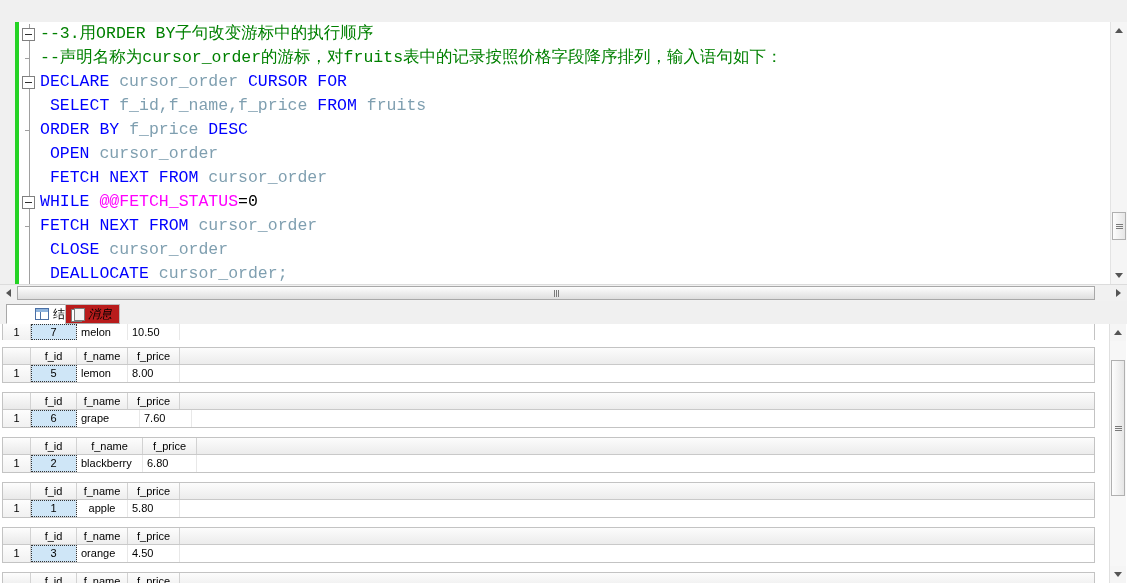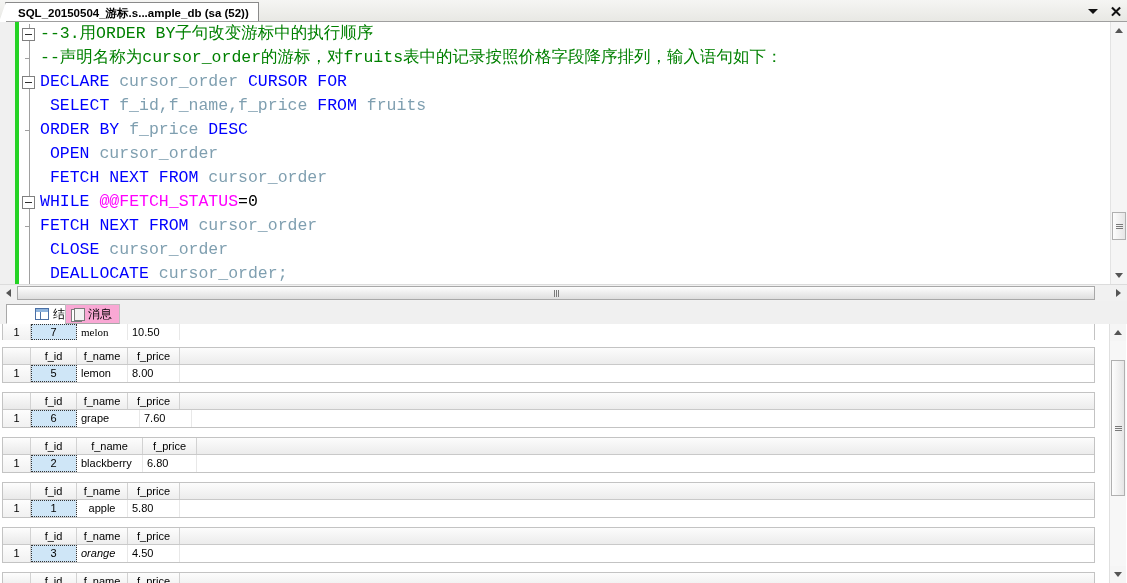--- a/index.html
+++ b/index.html
@@ -173,21 +173,21 @@
     padding: 0 7px 0 5px;
     font-size: 12px;
     box-sizing: border-box;
     border: 1px solid transparent;
   }
   .res-tab.active {
     background: #ffffff;
     border: 1px solid #a8a8a8;
     border-bottom: 1px solid #ffffff;
   }
-  .res-tab.inactive { background: #f9a8d4; border: 1px solid #bdbdbd; border-bottom-color:#a8a8a8; }
+  .res-tab.inactive { background: #b91c1c; border: 1px solid #bdbdbd; border-bottom-color:#a8a8a8;font-style:italic; }
   .ico-grid {
     width: 14px; height: 12px; box-sizing: border-box;
     border: 1px solid #4a6fa5; background: #fff; position: relative;
   }
   .ico-grid:before {
     content:""; position:absolute; left:0; top:0; right:0; height:3px; background:#8fb4dd;
   }
   .ico-grid:after {
     content:""; position:absolute; left:4px; top:3px; bottom:0; width:1px; background:#4a6fa5;
   }
@@ -256,33 +256,20 @@
     position: absolute; left: 2px; right: 32px; top: 0px; height: 16px;
     border-left: 1px solid #c3c3c3; border-right: 1px solid #c3c3c3;
     box-sizing: border-box; background: #fff;
   }
 </style>
 </head>
 <body>
 
 <div id="app">
 
-  <div class="tabstrip">
-    <div class="doctab">
-      <span class="doctab-text">SQL_20150504_游标.s...ample_db (sa (52))</span>
-    </div>
-    <div class="winbtns">
-      <div class="winbtn">
-        <span class="caret-dn"></span>
-      </div>
-      <div class="winbtn">
-        <span class="xglyph">✕</span>
-      </div>
-    </div>
-  </div>
 
   <div class="editor">
     <div class="ed-indicator"></div>
     <div class="ed-change"></div>
     <div class="ed-outline">
       <div class="outline-line"></div>
     <div class="fold-box" style="top: 6px;"></div>
         <div class="fold-tick" style="top: 36px;"></div>
         <div class="fold-box" style="top: 54px;"></div>
         <div class="fold-tick" style="top: 108px;"></div>
@@ -335,21 +322,21 @@
         <span>消息</span>
       </div>
     </div>
 
     <div class="grids-area">
 
       <div class="partial-top">
         <div class="grid-data-row" style="height:16px;">
           <div class="dcell rowhdr" style="width:28px;">1</div>
           <div class="dcell sel" style="width:46px;">7</div>
-          <div class="dcell" style="width:51px;font-family:Liberation Serif, serif;">melon</div>
+          <div class="dcell" style="width:51px;">melon</div>
           <div class="dcell num" style="width:52px;">10.50</div>
         </div>
       </div>
 
       <div id="grid-host">
           <div class="gridwrap" style="top: 23px;">
             <div class="grid-hdr-row">
               <div class="hcell corner" style="width: 28px;"></div>
               <div class="hcell" style="width: 46px;">f_id</div>
               <div class="hcell" style="width: 51px;">f_name</div>
@@ -407,21 +394,21 @@
           <div class="gridwrap" style="top: 203px;">
             <div class="grid-hdr-row">
               <div class="hcell corner" style="width: 28px;"></div>
               <div class="hcell" style="width: 46px;">f_id</div>
               <div class="hcell" style="width: 51px;">f_name</div>
               <div class="hcell" style="width: 52px;">f_price</div>
             </div>
             <div class="grid-data-row">
               <div class="dcell rowhdr" style="width: 28px;">1</div>
               <div class="dcell sel" style="width: 46px;">3</div>
-              <div class="dcell" style="width: 51px; font-style: italic;">orange</div>
+              <div class="dcell" style="width: 51px;">orange</div>
               <div class="dcell num" style="width: 52px;">4.50</div>
             </div>
           </div>
           <div class="gridwrap" style="top: 248px; height: 14px; overflow: hidden;">
             <div class="grid-hdr-row">
               <div class="hcell corner" style="width: 28px;"></div>
               <div class="hcell" style="width: 46px;">f_id</div>
               <div class="hcell" style="width: 51px;">f_name</div>
               <div class="hcell" style="width: 52px;">f_price</div>
             </div>

